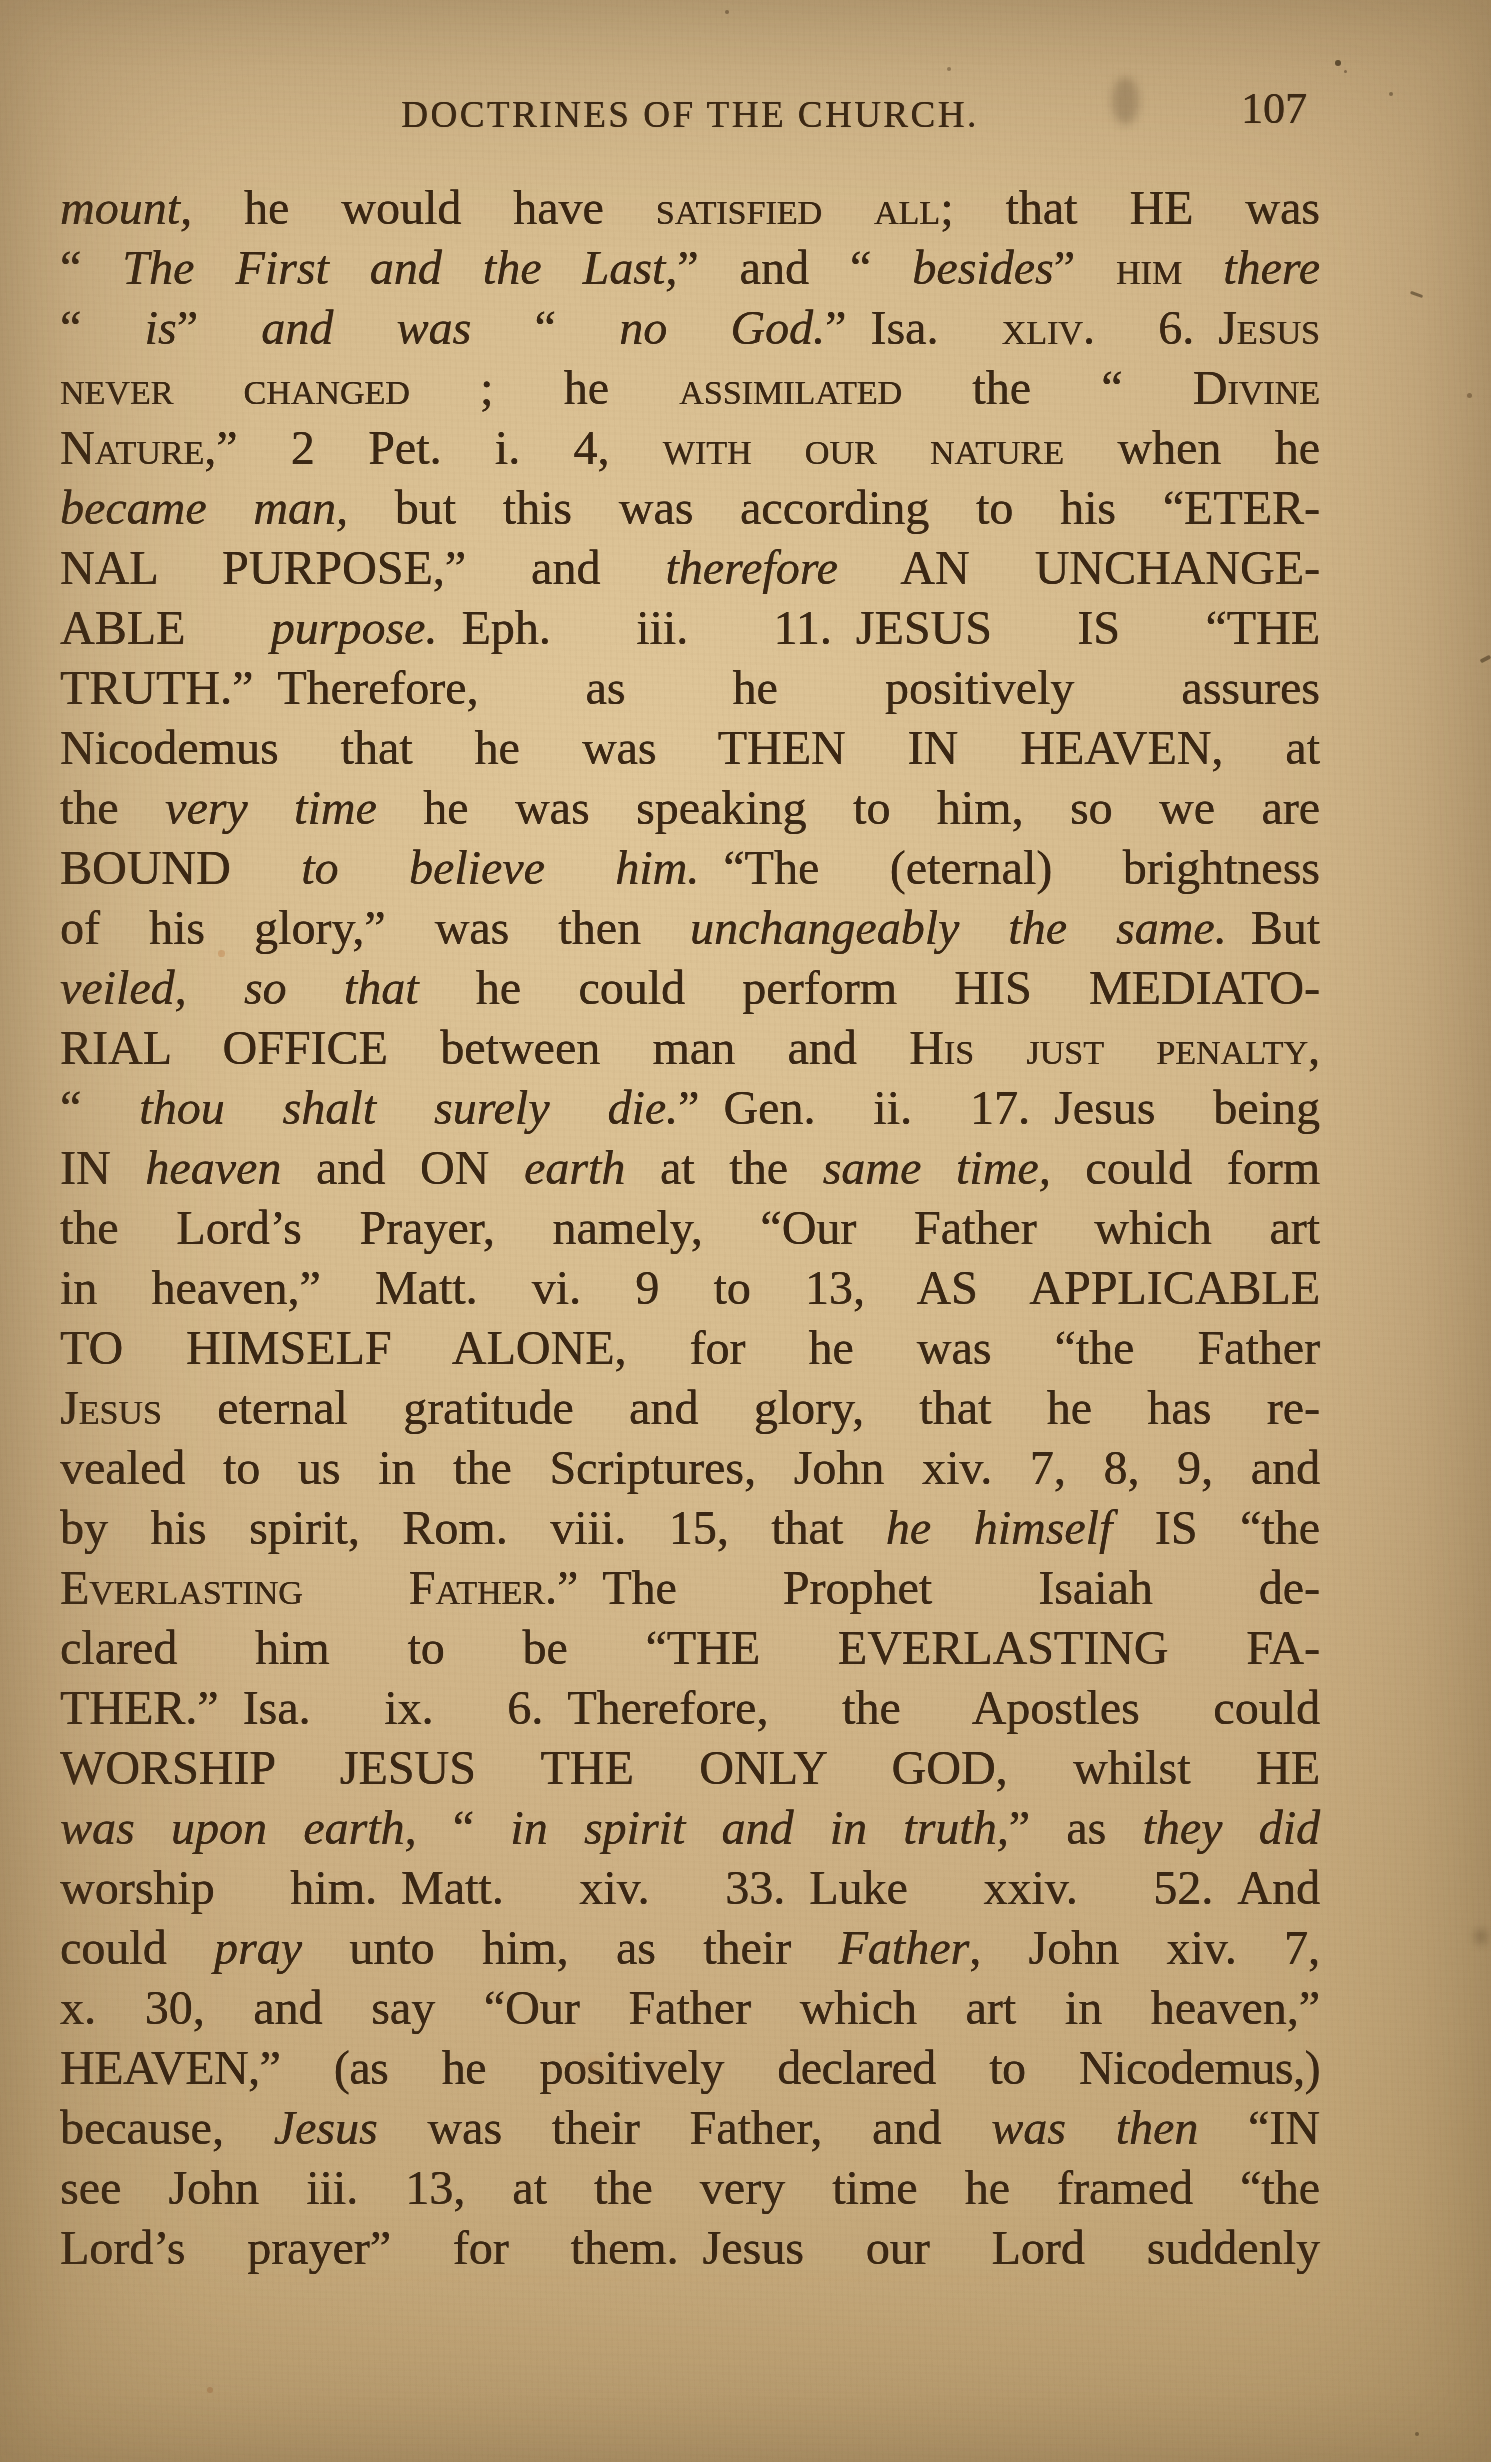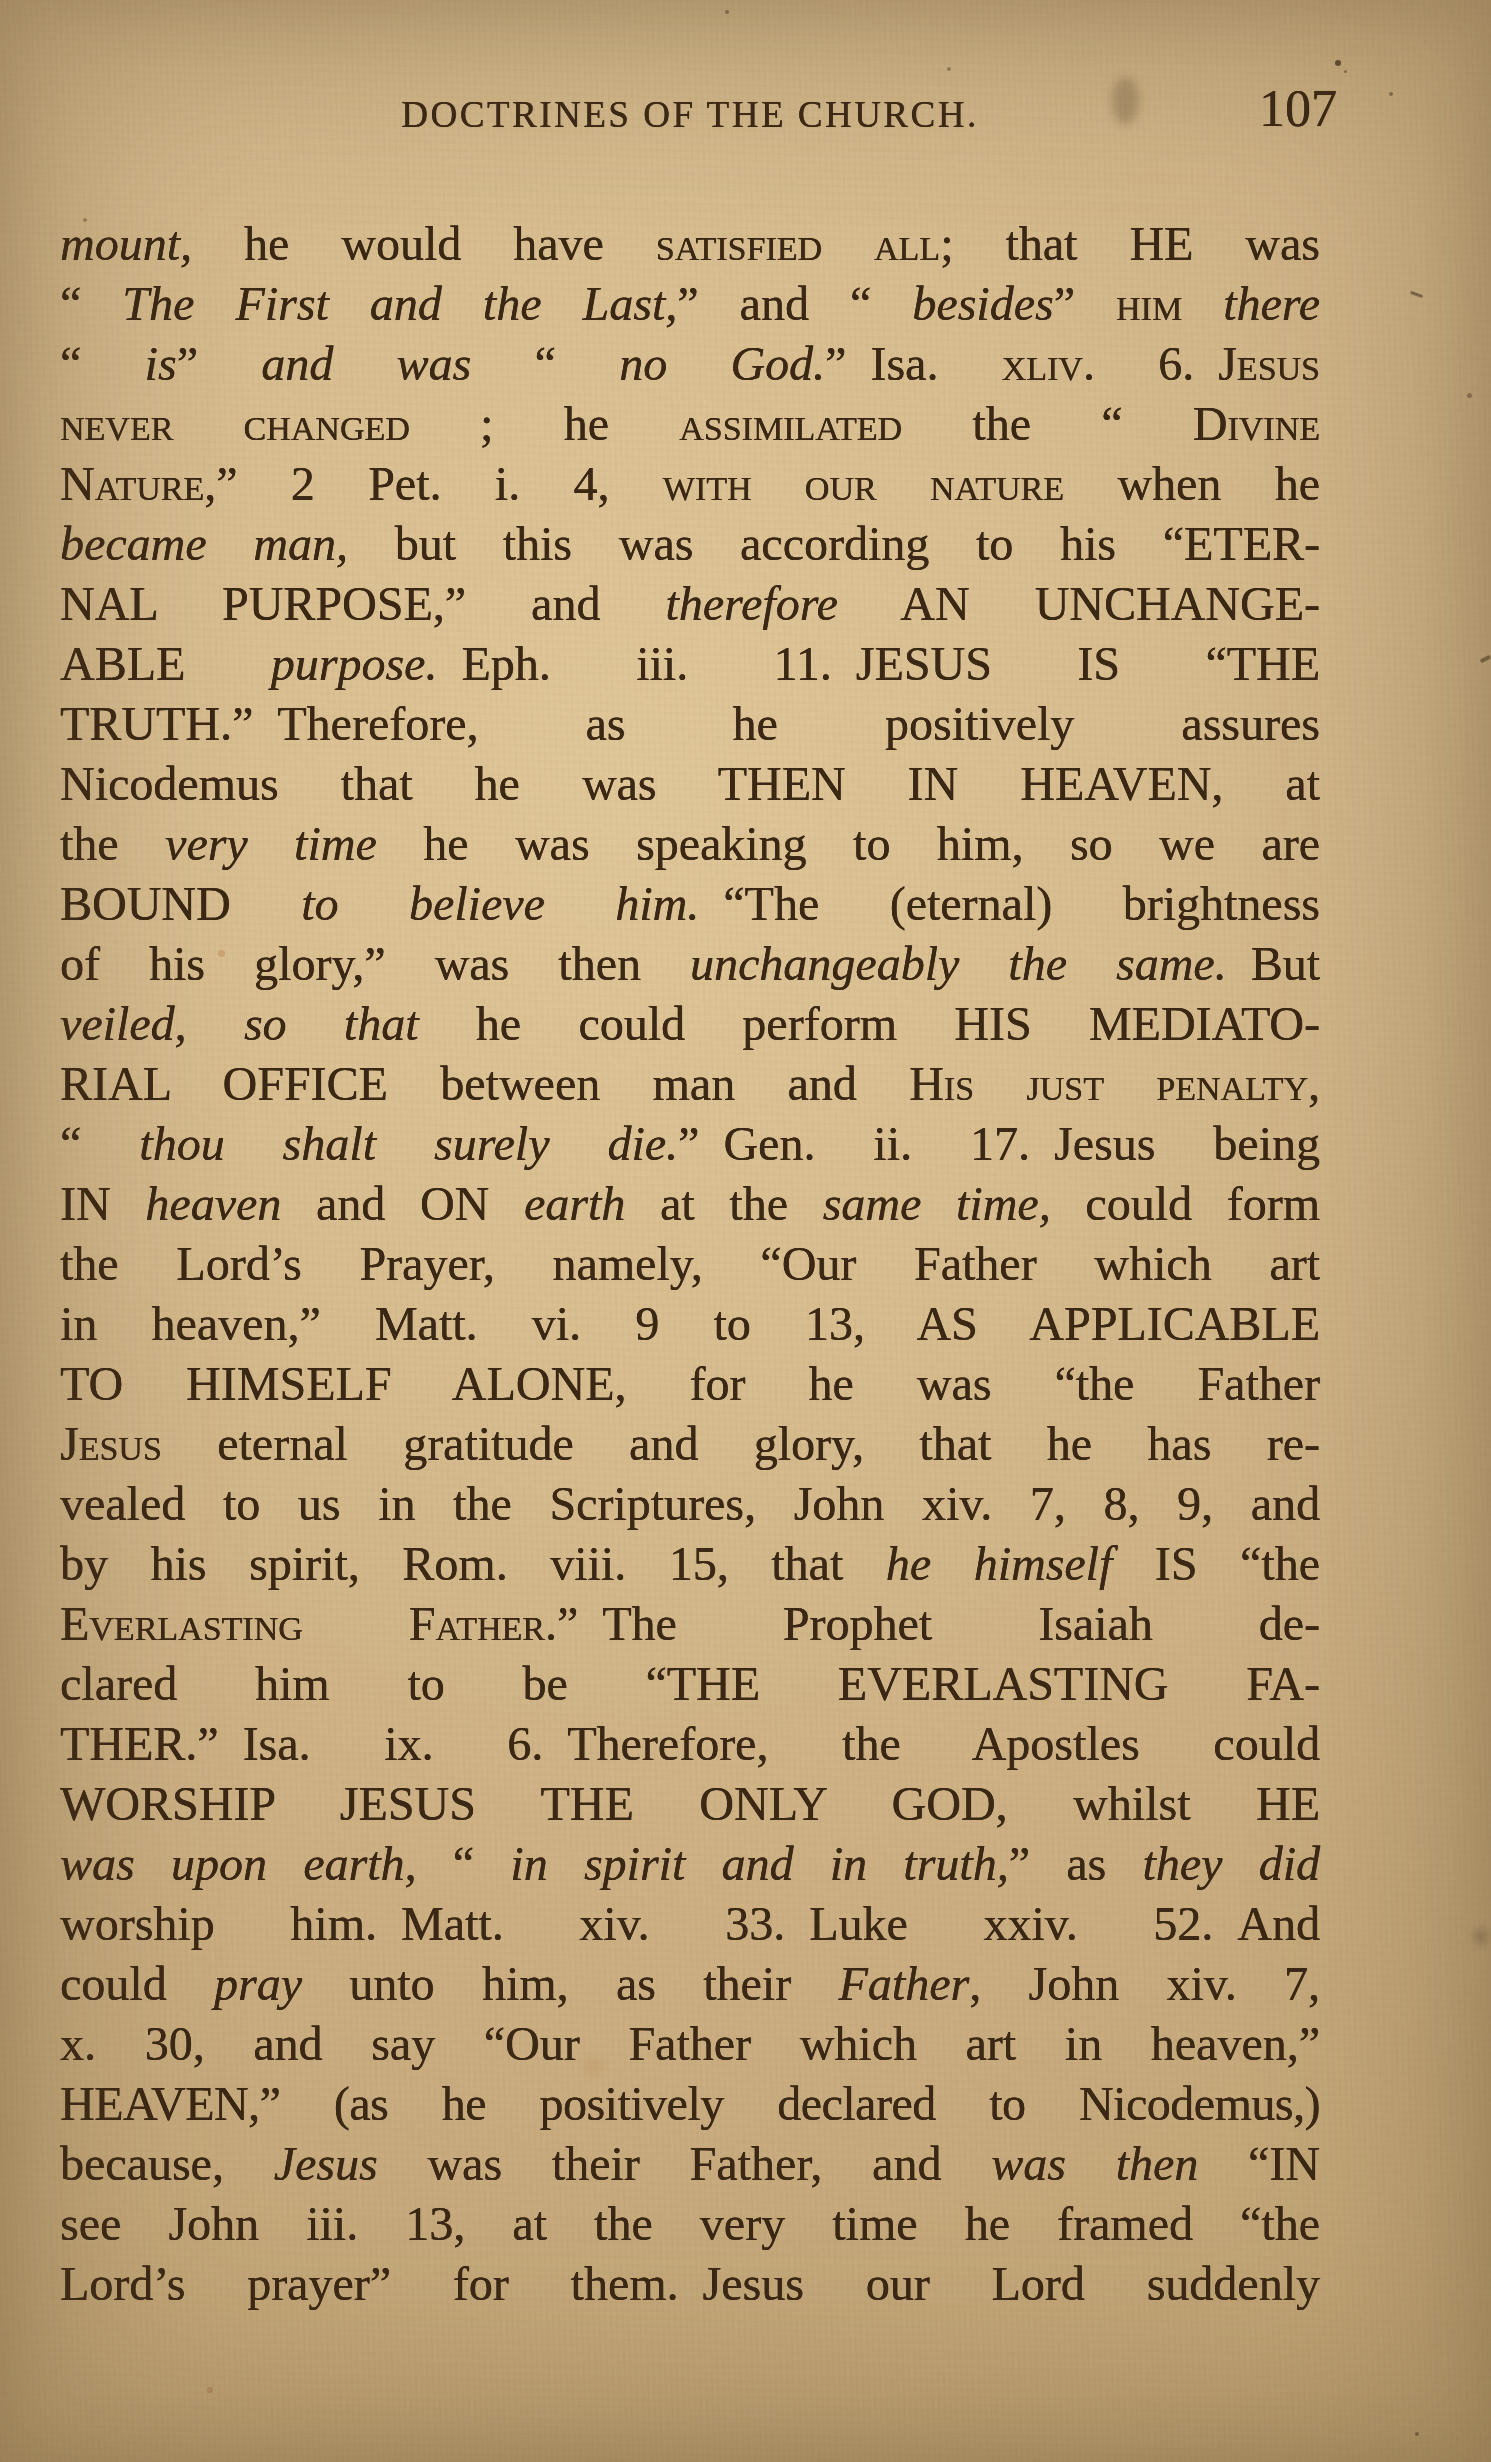--- a/index.html
+++ b/index.html
@@ -17,29 +17,28 @@
   .vignette{
     position:absolute;inset:0;pointer-events:none;
     box-shadow: inset 0 0 192px 46px rgba(96,72,42,0.30), inset 0 0 58px 10px rgba(96,72,42,0.16);
   }
   .running-title{
     position:absolute;top:93px;left:60px;width:1260px;
     text-align:center;font-size:37px;line-height:43px;letter-spacing:2.5px;
     text-shadow:0 0 0.5px currentColor, 0.4px 0.4px 0.7px rgba(50,33,16,0.45);
   }
   .page-number{
-    position:absolute;top:82px;right:154px;
-    font-size:52px;line-height:53px;
+    position:absolute;top:82px;right:184px;
+    font-size:44px;line-height:53px;
     text-shadow:0 0 0.5px currentColor, 0.4px 0.4px 0.7px rgba(50,33,16,0.45);
   }
   .body-text{
     position:absolute;left:60px;top:178px;width:1260px;
     font-size:48px;line-height:60px;
     text-shadow:0 0 0.5px currentColor, 0.4px 0.4px 0.6px rgba(50,33,16,0.5);
-    margin-top:36px;
   }
   .line{
     text-align:justify;
     text-align-last:justify;
     height:60px;
   }
   .line.tight{ word-spacing:-0.18em; letter-spacing:-0.5px; }
   .i{ font-style:italic; }
   .sc{ font-variant-caps:small-caps; }
   .speck{ position:absolute;border-radius:50%;pointer-events:none; }

